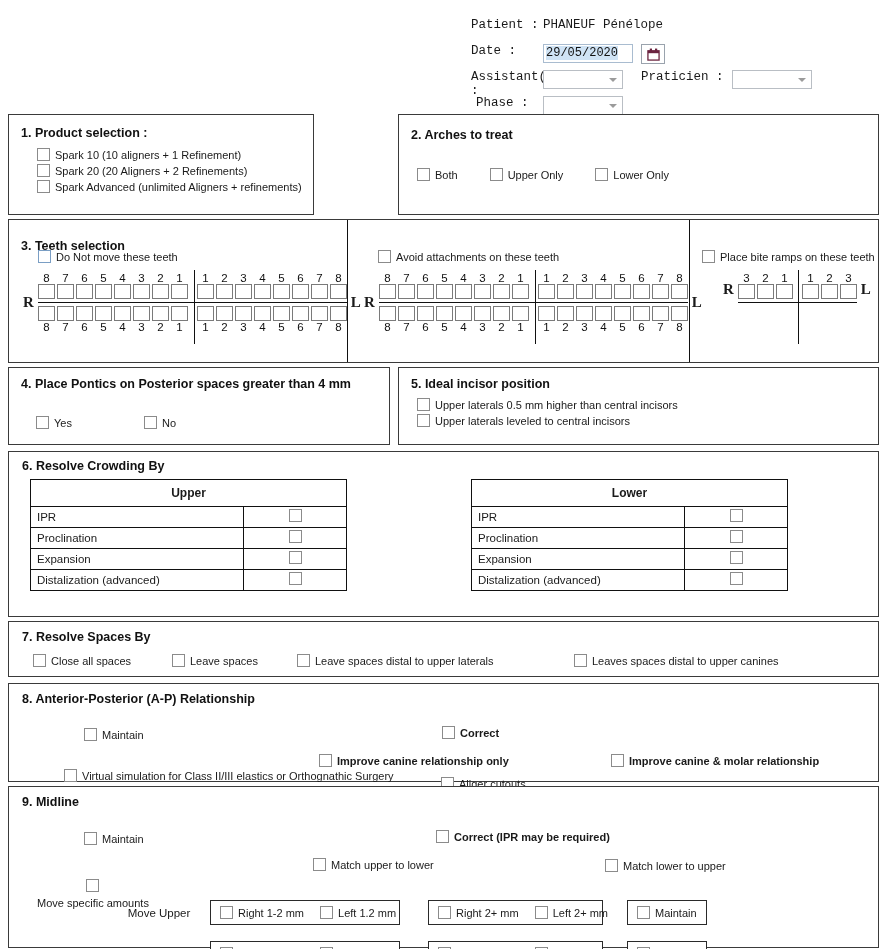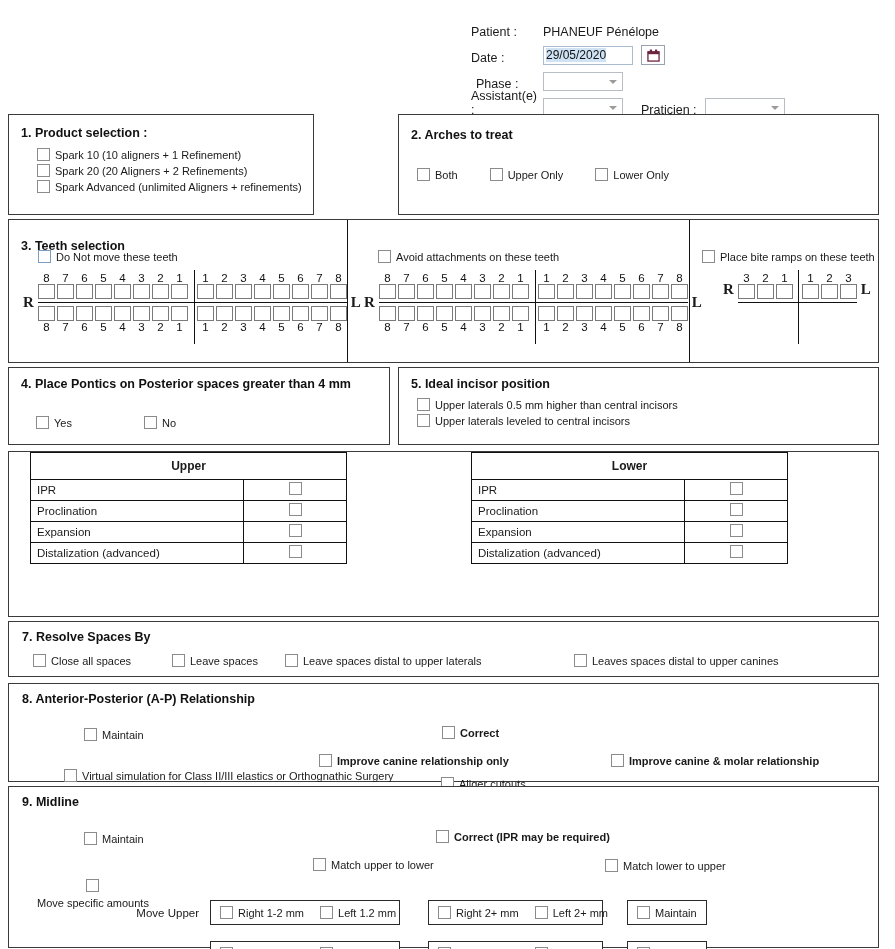--- a/index.html
+++ b/index.html
@@ -28,21 +28,21 @@
   .logo-sub {
     margin-top: 10px; margin-left: 46px;
     font-size: 11.5px; letter-spacing: 3.3px; color: #b8c1cb; font-weight: 400;
   }
   .logo-spark-a {
     position: absolute; left: 83px; top: 17px; width: 40px; height: 46px;
     pointer-events: none;
   }
 
   .patient-block { position: absolute; left: 471px; top: 18px; font-size: 12.5px; }
-  .pf-row { display: flex; align-items: flex-end; margin-bottom: 5px; height: 21px; }
+  .pf-row { display: flex; align-items: flex-start; margin-bottom: 5px; height: 21px; font-family: Liberation Mono, monospace; }
   .pf-label { width: 72px; flex: none; font-size: 12.5px; color: #1a1a1a; }
   .pf-label.indent { padding-left: 5px; }
   .pf-value { font-size: 12.5px; }
 
   .txtbox {
     width: 90px; height: 19px; border: 1px solid #a9bcd0; background: #fff;
     font-size: 12px; padding: 0 2px; line-height: 17px; color: #111;
   }
   .date-sel { background: #cfe3f5; }
   .cal-btn {
@@ -116,35 +116,35 @@
         <span class="cal-btn">
           <svg width="13" height="13" viewBox="0 0 14 14">
             <rect x="1" y="3" width="12" height="10" fill="none" stroke="#6b2440" stroke-width="1.4"></rect>
             <rect x="1" y="3" width="12" height="2.6" fill="#6b2440"></rect>
             <rect x="3" y="0.6" width="2.4" height="3" fill="#6b2440"></rect>
             <rect x="8.6" y="0.6" width="2.4" height="3" fill="#6b2440"></rect>
           </svg>
         </span>
       </div>
       <div class="pf-row">
-        <span class="pf-label indent">Phase :</span>
-        <span class="dd">
-            <span class="dd-arrow"></span>
-          </span>
-      </div>
-      <div class="pf-row">
         <span class="pf-label">Assistant(e) :</span>
         <span class="dd">
             <span class="dd-arrow"></span>
           </span>
         <span style="margin-left:18px;font-size:12.5px;">Praticien :</span>
         <span class="dd wide" style="margin-left:8px;">
             <span class="dd-arrow"></span>
           </span>
       </div>
+      <div class="pf-row">
+        <span class="pf-label indent">Phase :</span>
+        <span class="dd">
+            <span class="dd-arrow"></span>
+          </span>
+      </div>
     </div>
   </div>
 
   <div class="panel" style="left:8px; top:114px; width:306px; height:101px;">
     <div class="sec-title" style="margin:11px 0 8px 12px;">1. Product selection :</div>
     <div style="margin-left:28px;">
       <div class="cbrow" style="margin-bottom:3px;">
         <span class="cb"></span>
         <span class="lab">Spark 10 (10 aligners + 1 Refinement)</span>
       </div>
@@ -565,20 +565,21 @@
         <span class="lab">Upper laterals 0.5 mm higher than central incisors</span>
       </div>
       <div class="cbrow">
         <span class="cb"></span>
         <span class="lab">Upper laterals leveled to central incisors</span>
       </div>
     </div>
   </div>
 
   <div class="panel" style="left:8px; top:451px; width:871px; height:166px;">
+    <div class="sec-title" style="margin:7px 0 6px 13px;">6. Resolve Crowding By</div>
     <div style="display:flex;">
       <table class="crowd" style="margin-left:21px;">
         <tbody>
             <tr>
           <th colspan="2">Upper</th>
         </tr>
         <tr>
           <td class="nm">IPR</td>
           <td class="ck"><span class="cb"></span></td>
         </tr>
@@ -627,21 +628,21 @@
     <div class="sec-title" style="margin:8px 0 0 13px;">7. Resolve Spaces By</div>
     <div style="position:relative; margin-top:10px; height:18px;">
       <div class="cbrow" style="position:absolute; left:24px;">
         <span class="cb"></span>
         <span class="lab">Close all spaces</span>
       </div>
       <div class="cbrow" style="position:absolute; left:163px;">
         <span class="cb"></span>
         <span class="lab">Leave spaces</span>
       </div>
-      <div class="cbrow" style="position:absolute; left:276px;">
+      <div class="cbrow" style="position:absolute; left:288px;">
         <span class="cb"></span>
         <span class="lab">Leave spaces distal to upper laterals</span>
       </div>
       <div class="cbrow" style="position:absolute; left:565px;">
         <span class="cb"></span>
         <span class="lab">Leaves spaces distal to upper canines</span>
       </div>
     </div>
   </div>
 
@@ -693,21 +694,21 @@
       <div class="cbrow" style="position:absolute; left:596px; top:50px;">
         <span class="cb"></span>
         <span class="lab">Match lower to upper</span>
       </div>
       <div class="cbrow" style="position:absolute; left:28px; top:70px;flex-direction:column;">
         <span class="cb"></span>
         <span class="lab">Move specific amounts</span>
       </div>
 
       <div style="position:absolute; left:110px; top:91px; display:flex; align-items:center;">
-        <span class="movelbl" style="width:80px; text-align:right;">Move Upper</span>
+        <span class="movelbl" style="width:80px; text-align:center;">Move Upper</span>
         <div class="boxgrp" style="margin-left:11px; width:190px;">
           <div class="cbrow">
             <span class="cb"></span>
             <span class="lab">Right 1-2 mm</span>
           </div>
           <div class="cbrow">
             <span class="cb"></span>
             <span class="lab">Left 1.2 mm</span>
           </div>
         </div>

